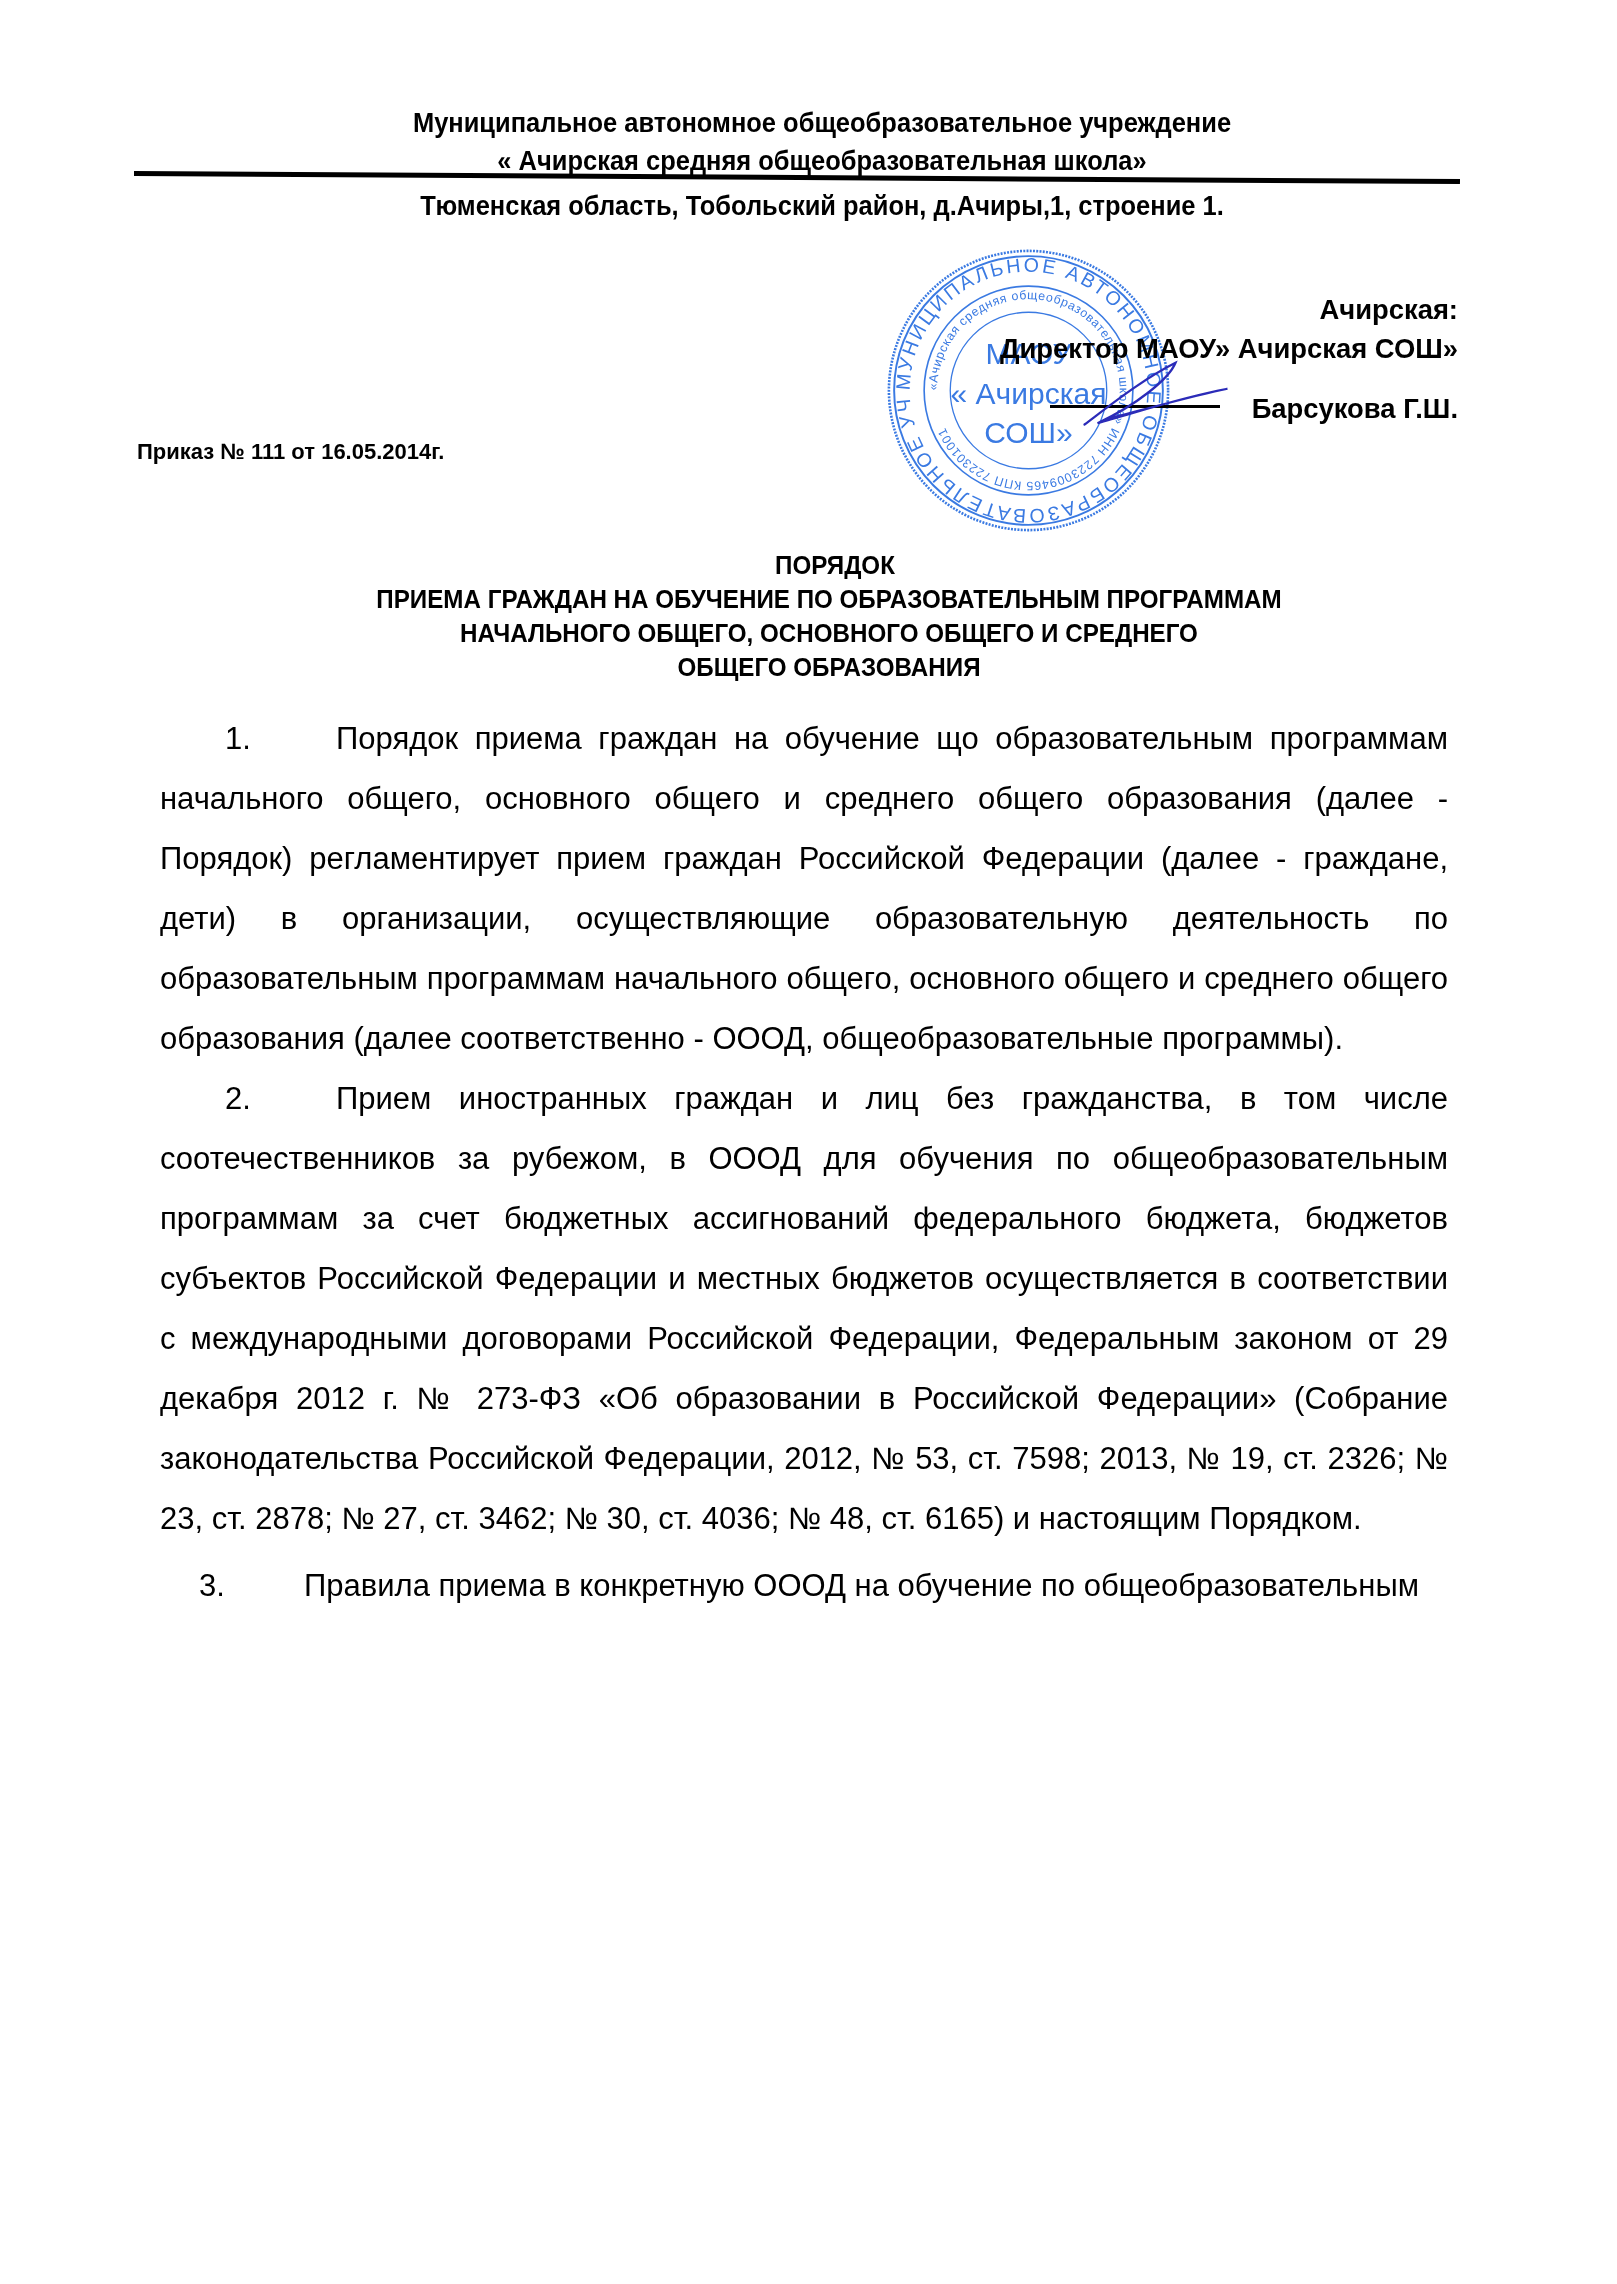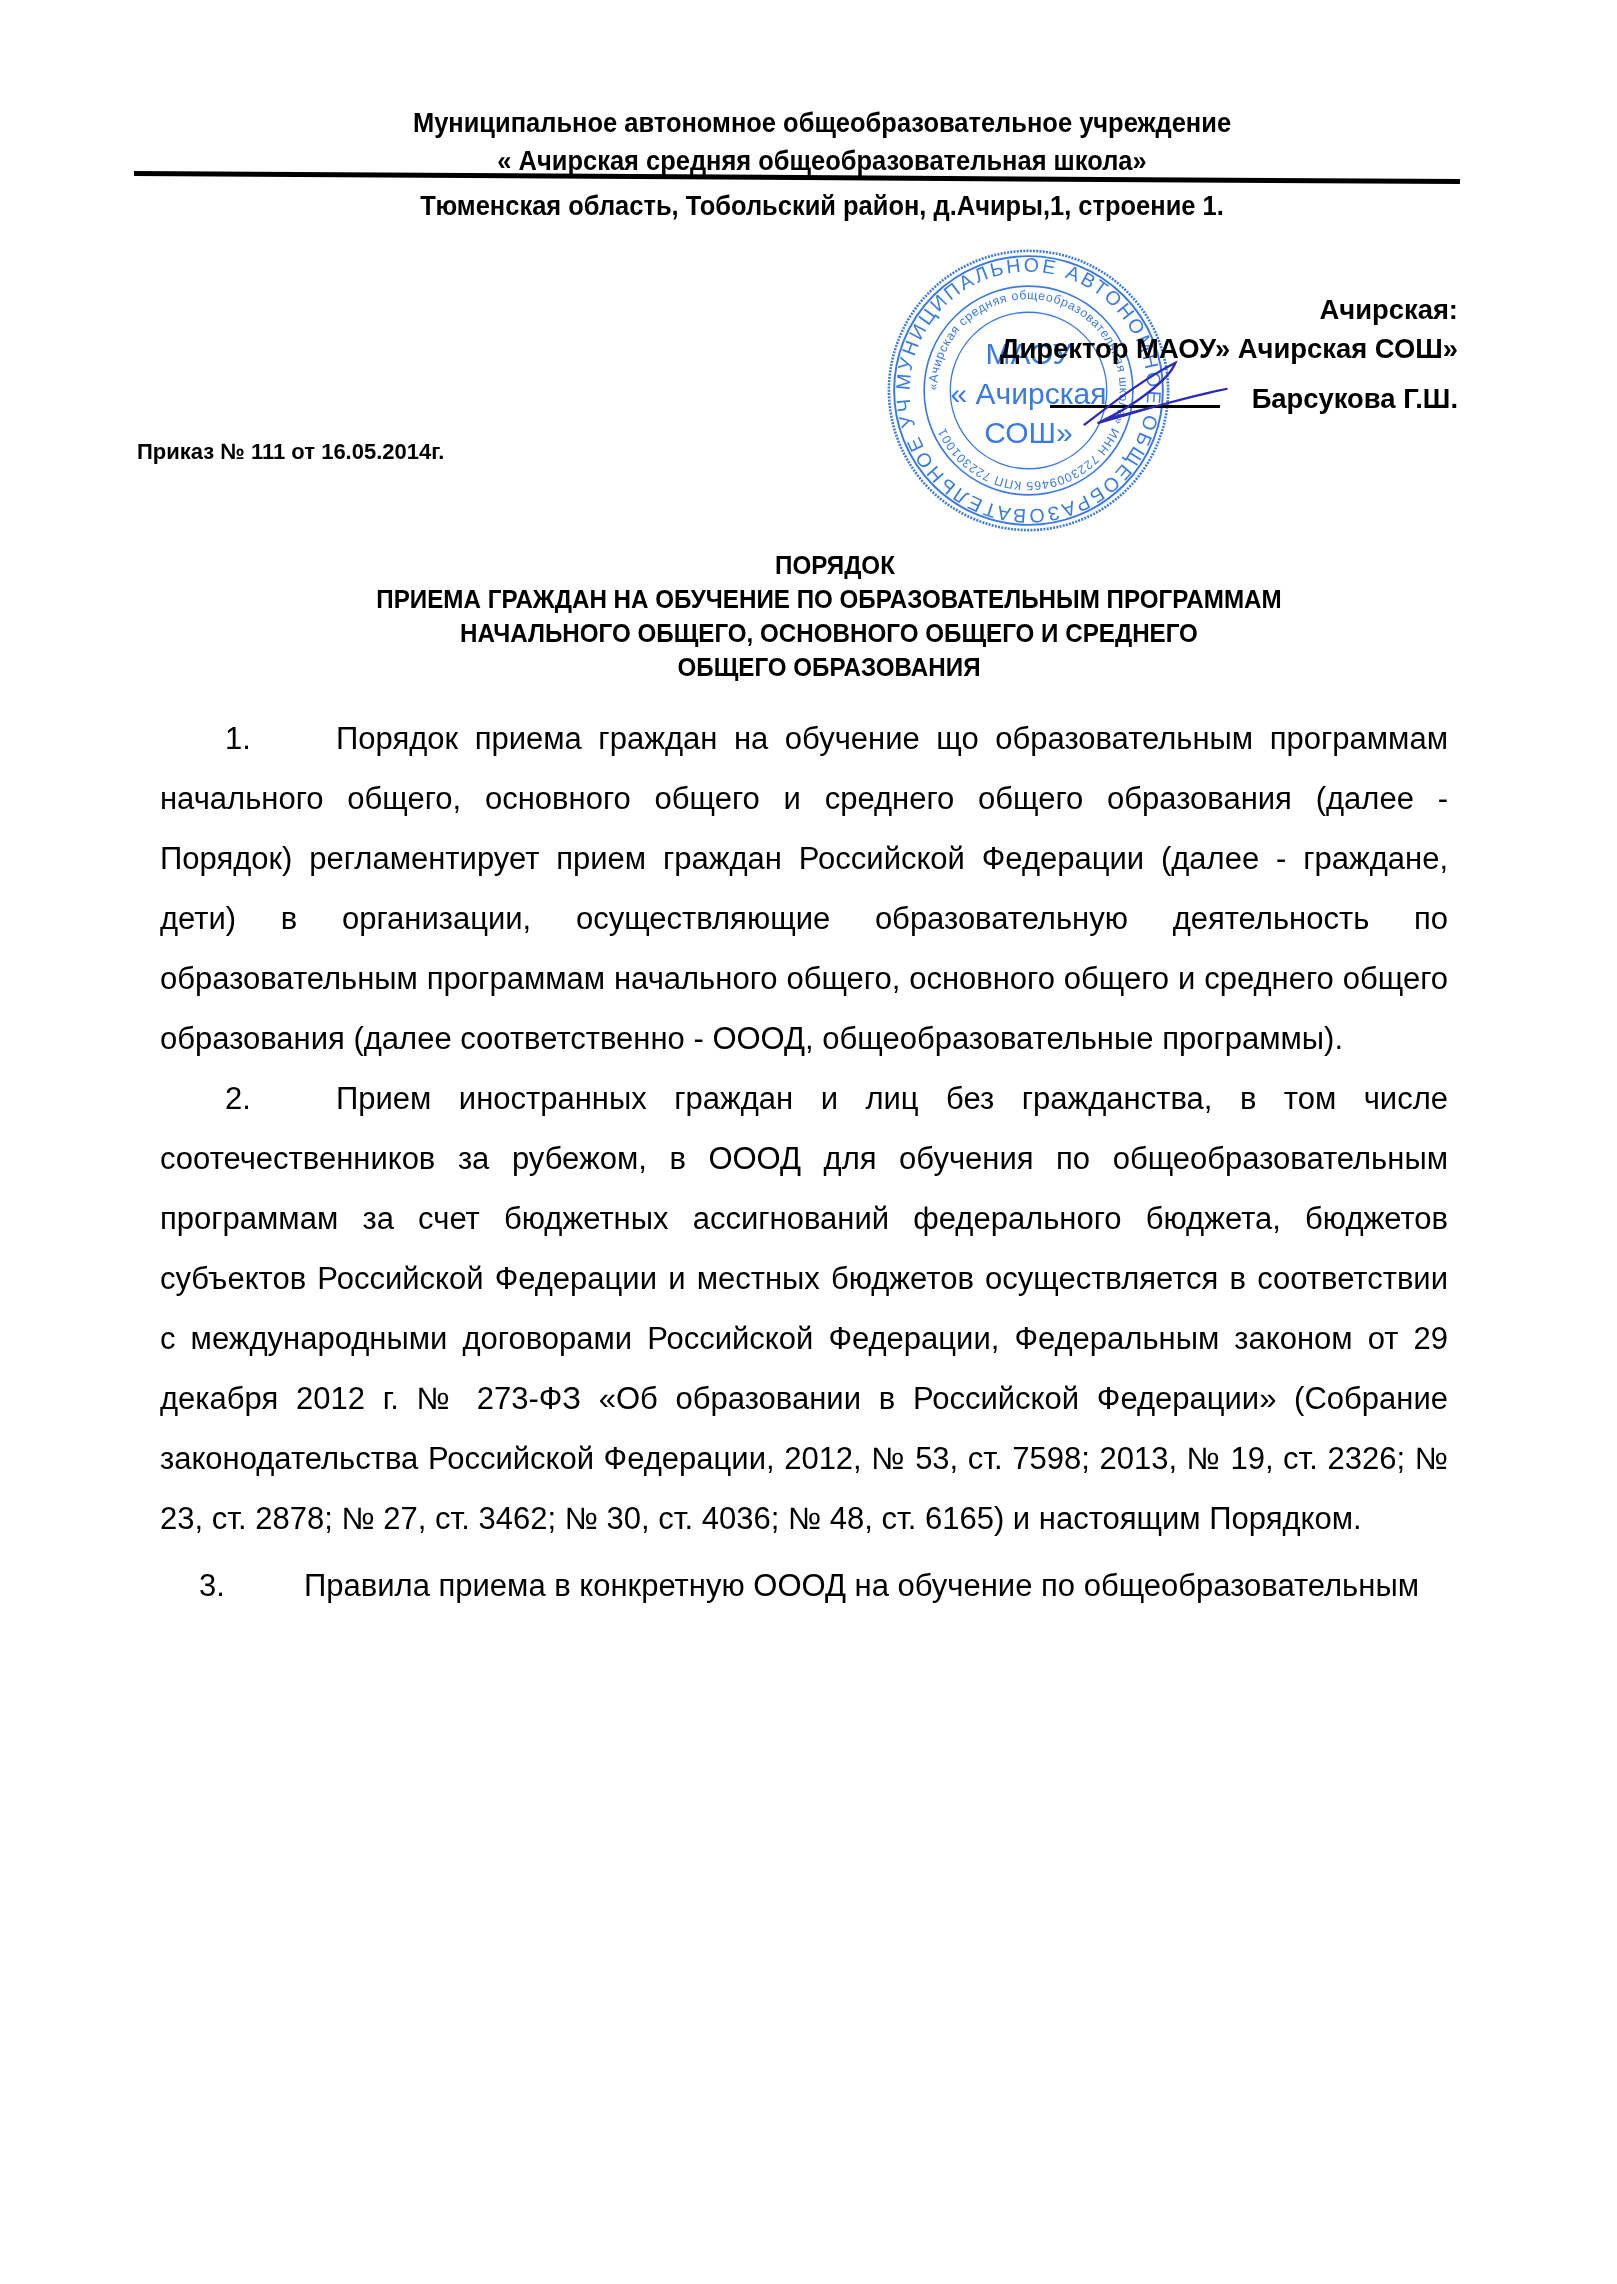--- a/index.html
+++ b/index.html
@@ -60,21 +60,21 @@
       position: absolute;
       right: 160px;
       text-align: right;
       font-size: 27.4px;
       line-height: 33px;
       white-space: nowrap;
       z-index: 3;
     }
     #approve-l1 { top: 293px; }
     #approve-l2 { top: 332px; }
-    #approve-l3 { top: 382px; }
+    #approve-l3 { top: 392px; }
     .sign-line {
       position: absolute;
       left: 1050px;
       top: 405px;
       width: 170px;
       height: 2.6px;
       background: #000;
       z-index: 3;
     }
 

